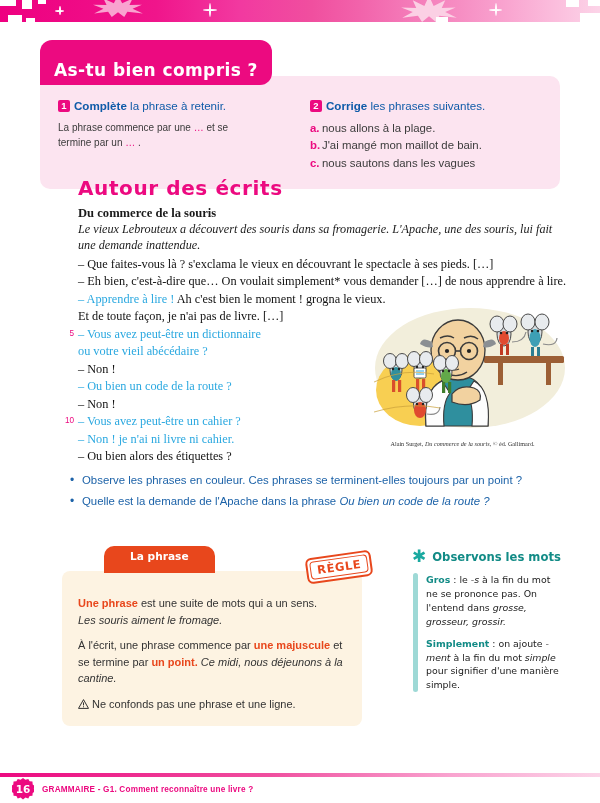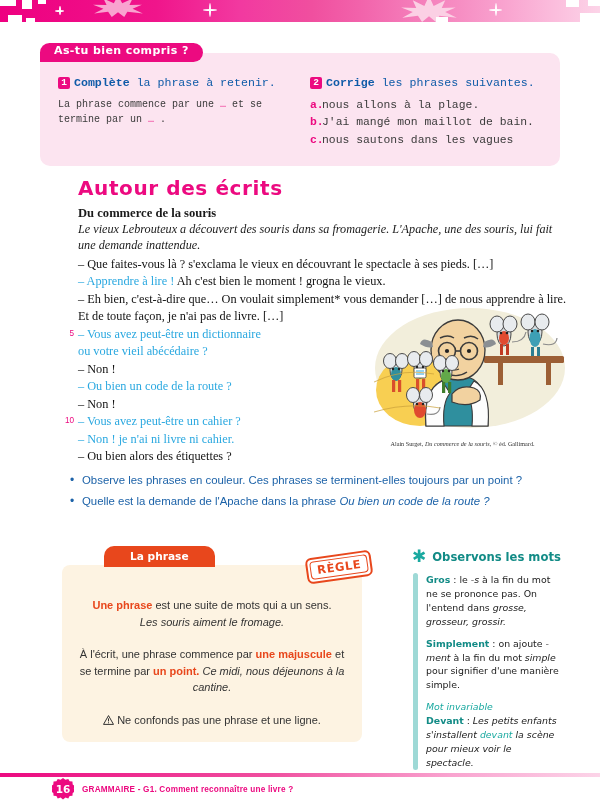--- a/index.html
+++ b/index.html
@@ -22,26 +22,26 @@
     background:#fff;transform:translateX(-50%);border-radius:50%;}
   .spark:after{content:"";position:absolute;top:50%;left:0;height:2px;width:100%;
     background:#fff;transform:translateY(-50%);border-radius:50%;}
   .notch{position:absolute;top:0;background:#fff;}
   .notch-b{position:absolute;bottom:0;background:#fff;}
   .palestar{position:absolute;background:#fbbcdc;}
 
   
   .ex-wrap{position:absolute;left:40px;top:40px;width:520px;}
   .ex-tab{display:inline-block;background:#ec0a80;color:#fff;
-    border-radius:12px 12px 12px 0;padding:1px 14px 5px 14px;
-    font-size:11px;font-weight:bold;letter-spacing:.4px;position:relative;z-index:3;
+    border-radius:12px 12px 12px 0;padding:20px 14px 5px 14px;
+    font-size:17px;font-weight:bold;letter-spacing:.4px;position:relative;z-index:3;
     font-family:"DejaVu Sans", sans-serif;}
   .ex-body{background:#fce4f0;border-radius:10px;margin-top:-9px;padding:22px 18px 16px 18px;
     display:flex;gap:20px;}
-  .ex-col{width:50%;font-family:Liberation Mono, monospace;}
+  .ex-col{width:50%;}
   .ex-head{font-size:11.6px;color:#0f5ba8;margin-bottom:6px;line-height:1.35;}
   .ex-head b{color:#0f5ba8;}
   .numbadge{display:inline-block;background:#ec0a80;color:#fff;font-size:9.5px;
     font-weight:bold;width:12px;height:12px;line-height:12px;text-align:center;
     border-radius:2px;margin-right:4px;vertical-align:1px;}
   .ex-line{font-size:10px;color:#3b3b3b;line-height:1.5;}
   .dots{color:#ec0a80;}
   .ex-item{font-size:11.4px;color:#3b3b3b;line-height:1.55;}
   .ex-item .let{color:#ec0a80;font-weight:bold;display:inline-block;width:12px;}
 
@@ -71,25 +71,25 @@
   
   .bullets{position:absolute;left:70px;top:472px;width:490px;color:#1c62a8;
     font-size:11.4px;line-height:1.55;}
   .bul{position:relative;padding-left:12px;margin-bottom:3px;}
   .bul:before{content:"\2022";position:absolute;left:0;top:-1px;color:#1c62a8;font-size:12px;}
   .bul i{font-style:italic;}
 
   
   .rule-wrap{position:absolute;left:62px;top:546px;width:300px;}
   .rule-tab{display:inline-block;background:#e8471c;color:#fff;font-size:10.6px;
-    font-weight:bold;padding:4px 26px 5px 26px;border-radius:10px 10px 0 0;
+    font-weight:bold;padding:4px 26px 11px 26px;border-radius:10px 10px 0 0;
     position:relative;z-index:2;font-family:"DejaVu Sans",sans-serif;margin-left:42px;}
   .rule-body{background:#fdf3e2;border-radius:8px;padding:16px 16px 14px 16px;
     font-size:11px;color:#333;line-height:1.5;margin-top:-2px;}
-  .rule-body p{margin:16px 0 9px 0;text-align:center;}
+  .rule-body p{margin:8px 0 9px 0;}
   .rule-body p:last-child{margin-bottom:0;}
   .red{color:#e8471c;font-weight:bold;}
   .ital{font-style:italic;}
   .warn{display:inline-block;width:11px;height:10px;position:relative;vertical-align:-1px;
     margin-right:3px;}
   .stamp{position:absolute;left:306px;top:554px;transform:rotate(-8deg);
     border:2px solid #e8471c;border-radius:6px;padding:4px 9px;color:#e8471c;
     font-weight:bold;font-size:11.5px;letter-spacing:.6px;background:#fff;
     font-family:"DejaVu Sans",sans-serif;}
   .stamp:before{content:"";position:absolute;left:2px;top:2px;right:2px;bottom:2px;
@@ -107,21 +107,21 @@
     background:#9ed9d6;border-radius:3px;}
   .obs-body p{margin:0 0 8px 0;}
   .obs-body p:last-child{margin-bottom:0;}
   .teal{color:#128b86;font-weight:bold;}
   .teal-it{color:#1aa9a0;font-style:italic;}
   .obs-body i{font-style:italic;}
 
   
   .footbar{position:absolute;left:0;bottom:26px;width:600px;height:4px;
     background:linear-gradient(90deg,#ec0a80 0%,#f04f9f 45%,#f9a3cf 75%,#fcd4e8 100%);}
-  .foot{position:absolute;left:12px;bottom:3px;display:flex;align-items:center;gap:8px;margin-left:40px;}
+  .foot{position:absolute;left:12px;bottom:3px;display:flex;align-items:center;gap:8px;}
   .pagenum{width:22px;height:22px;background:#ec0a80;color:#fff;font-weight:bold;
     font-size:10.5px;display:flex;align-items:center;justify-content:center;
     font-family:"DejaVu Sans",sans-serif;
     clip-path:polygon(50% 0%,61% 8%,74% 4%,80% 15%,93% 16%,94% 29%,105% 37%,99% 48%,
       105% 60%,94% 68%,93% 81%,80% 82%,74% 93%,61% 89%,50% 98%,39% 89%,26% 93%,20% 82%,
       7% 81%,6% 68%,-5% 60%,1% 48%,-5% 37%,6% 29%,7% 16%,20% 15%,26% 4%,39% 8%);}
   .footlabel{font-size:8.2px;color:#ec0a80;font-weight:bold;letter-spacing:.2px;}
   .footlabel span{color:#ec0a80;font-weight:bold;}
 </style>
 </head>
@@ -188,24 +188,24 @@
 
   <div class="sec-title">Autour des écrits</div>
   <div class="txt-title">Du commerce de la souris</div>
   <div class="txt-intro">Le vieux Lebrouteux a découvert des souris dans sa fromagerie. L'Apache, une des souris, lui fait une demande inattendue.</div>
 
   <div class="dialog">
     <div class="dl">
       <span>– Que faites-vous là ? s'exclama le vieux en découvrant le spectacle à ses pieds. […]</span>
     </div>
     <div class="dl">
+      <span>– Eh bien, c'est-à-dire que… On voulait simplement* vous demander […] de nous apprendre à lire.</span>
+    </div>
+    <div class="dl">
       <span class="blue">– Apprendre à lire !</span><span> Ah c'est bien le moment ! grogna le vieux.</span>
-    </div>
-    <div class="dl">
-      <span>– Eh bien, c'est-à-dire que… On voulait simplement* vous demander […] de nous apprendre à lire.</span>
     </div>
     <div class="dl">
       <span>Et de toute façon, je n'ai pas de livre. […]</span>
     </div>
     <div class="dl">
       <span class="lnum">5</span>
       <span class="blue">– Vous avez peut-être un dictionnaire</span>
     </div>
     <div class="dl">
       <span class="blue">ou votre vieil abécédaire ?</span>
@@ -375,24 +375,20 @@
       <div class="obs-bar"></div>
 
       <p>
         <span class="teal">Gros</span><span> : </span><span>le </span><i>-s</i><span> à la fin du mot ne se prononce pas. On l'entend dans </span><i>grosse, grosseur, grossir.</i>
       </p>
 
       <p>
         <span class="teal">Simplement</span><span> : </span><span>on ajoute </span><i>-ment</i><span> à la fin du mot </span><i>simple</i><span> pour signifier d'une manière simple.</span>
       </p>
 
-      <p>
-        <span class="teal-it">Mot invariable</span><br>
-        <span class="teal">Devant</span><span> : </span><i>Les petits enfants s'installent </i><i class="teal-it">devant</i><i> la scène pour mieux voir le spectacle.</i>
-      </p>
     </div>
   </div>
 
   <div class="footbar"></div>
   <div class="foot">
     <div class="pagenum">16</div>
     <div class="footlabel">
       <span>GRAMMAIRE</span><span> - G1. Comment reconnaître une livre ?</span>
     </div>
   </div>

